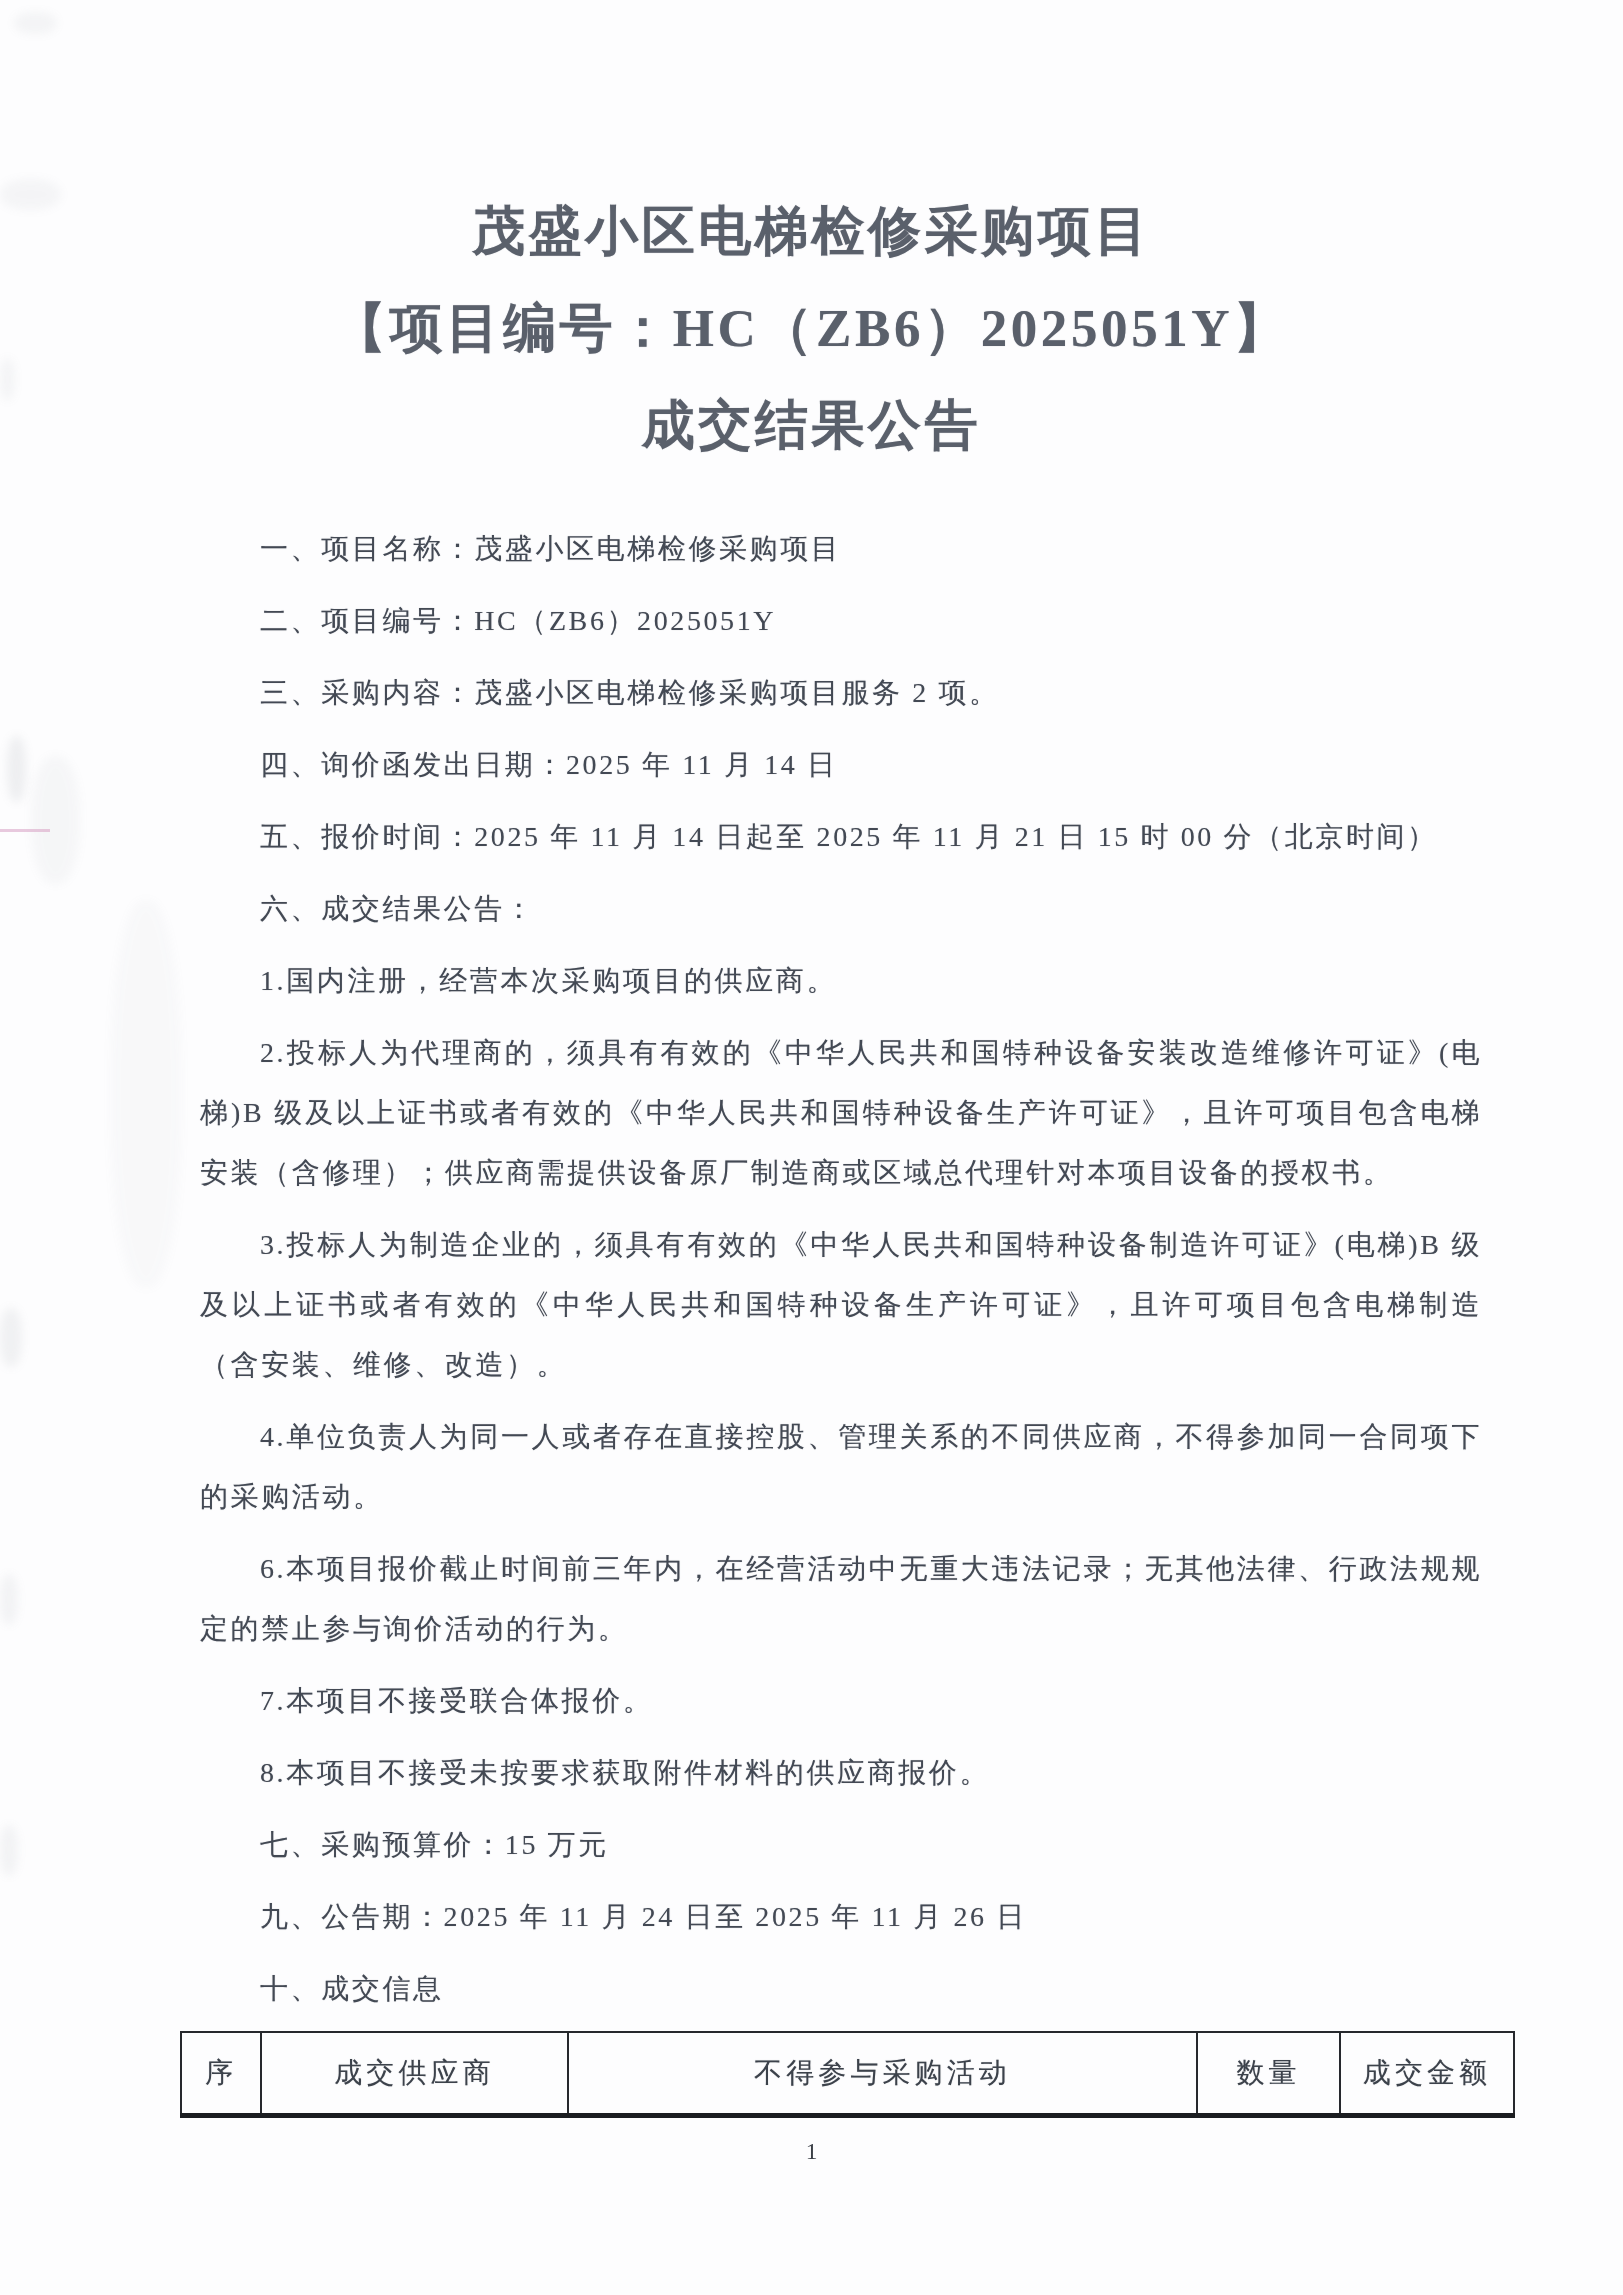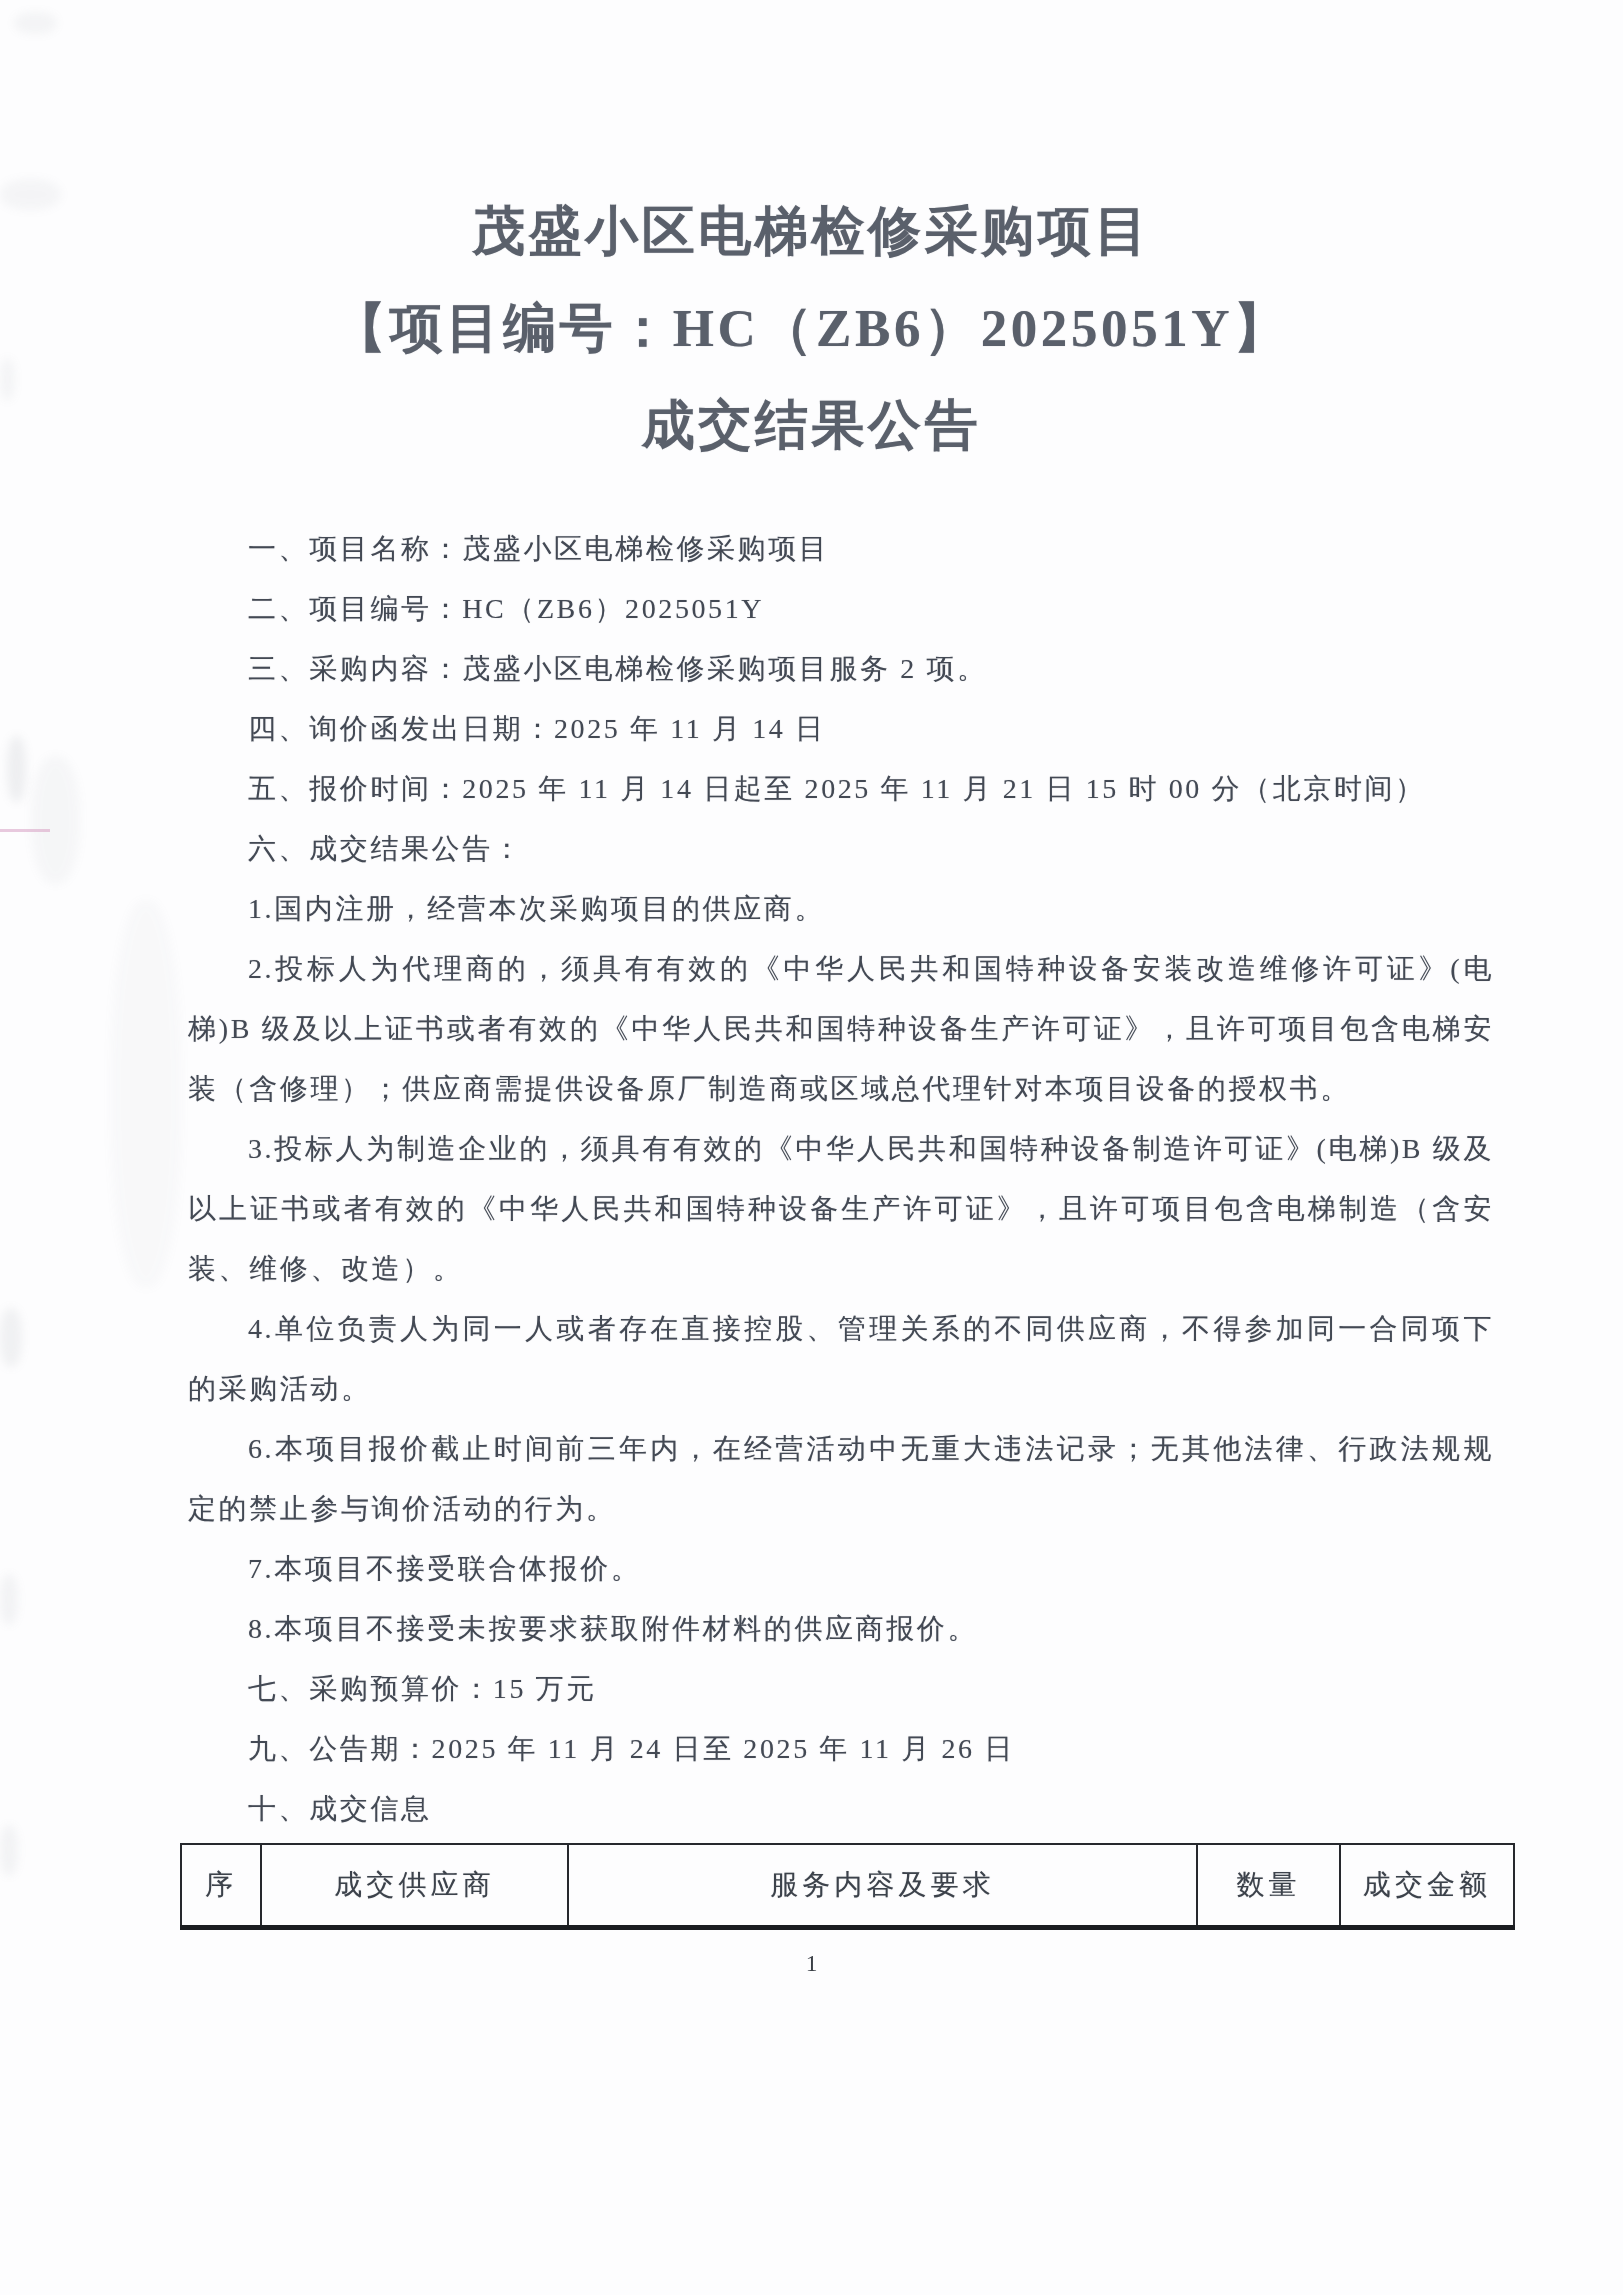--- a/index.html
+++ b/index.html
@@ -65,21 +65,21 @@
   .doc-body {
     margin: 45px 129px 0 188px;
     font-size: 28px;
     line-height: 60px;
     letter-spacing: 2.6px;
     text-align: justify;
     color: #434954;
     text-shadow: 0 0 1px rgba(67, 73, 84, .35);
   }
   .doc-body p {
-    margin: 0;
+    margin: 12px;
     padding: 0;
     text-indent: 60px;
   }
 
   
   .deal-table {
     width: 1332px;
     margin: 4.1px 0 0 180px;
     border-collapse: collapse;
     table-layout: fixed;
@@ -159,21 +159,21 @@
       <col class="col-seq">
       <col class="col-vendor">
       <col class="col-scope">
       <col class="col-qty">
       <col class="col-amount">
     </colgroup>
     <thead>
       <tr>
         <th>序</th>
         <th>成交供应商</th>
-        <th>服务内容及要求</th>
+        <th>不得参与采购活动</th>
         <th>数量</th>
         <th>成交金额</th>
       </tr>
     </thead>
   </table>
 
   <footer class="footer">
     <span>1</span>
   </footer>
 

